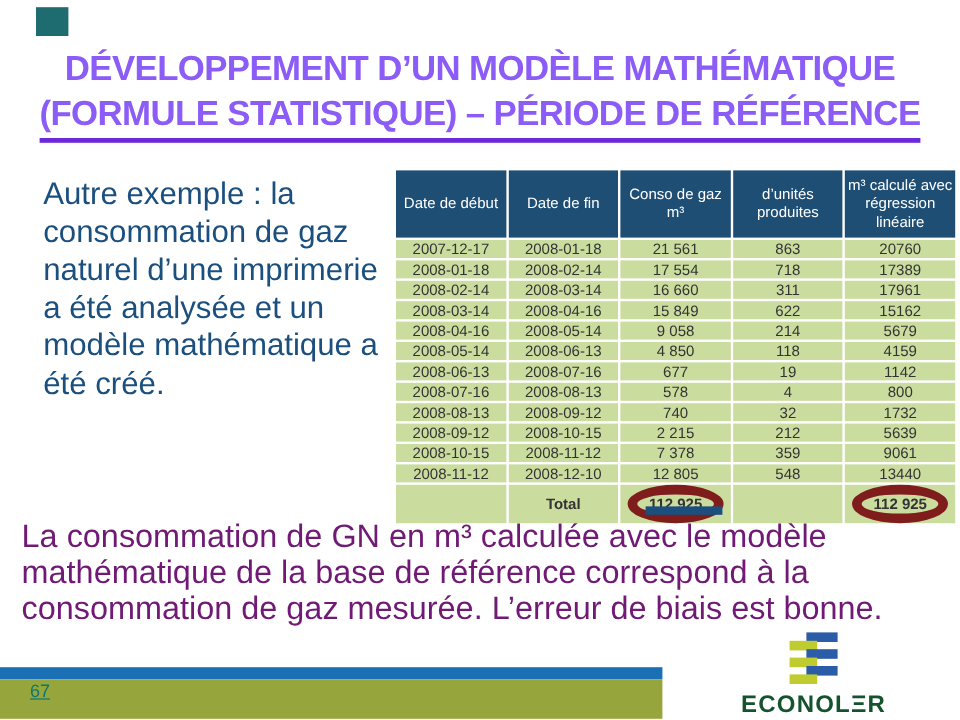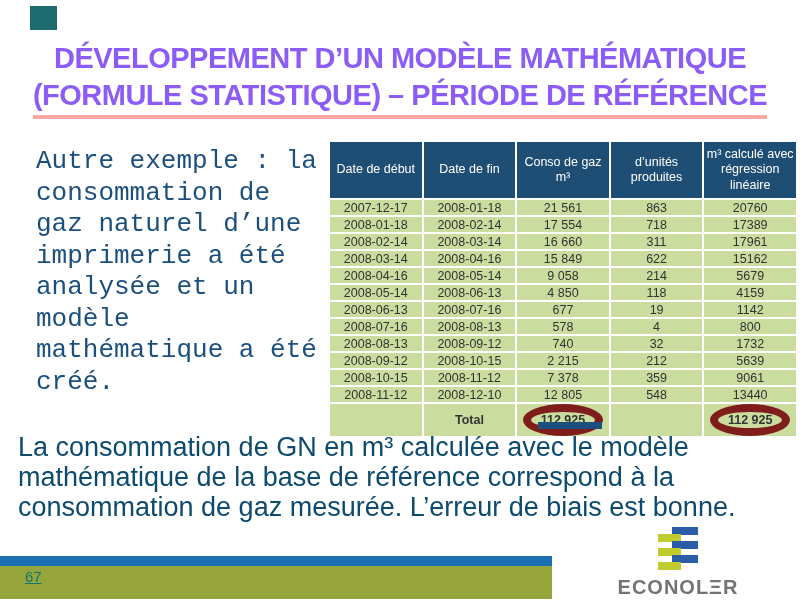--- a/index.html
+++ b/index.html
@@ -5,54 +5,54 @@
   html,body{margin:0;padding:0;background:#e8e8e8;}
   .slide{
     position:relative;width:800px;height:600px;background:#ffffff;
     font-family:"Liberation Sans", sans-serif;overflow:hidden;margin:0 auto;
   }
   
   .accent-square{position:absolute;left:30px;top:6px;width:27px;height:24px;background:#1E6B70;}
   
   .title{position:absolute;left:0;right:0;top:40px;text-align:center;color:#8b5cf6;
     font-weight:bold;font-size:29px;line-height:37px;letter-spacing:-0.5px;white-space:nowrap;}
-  .title .line2{display:inline-block;border-bottom:4px solid #fca5a5;padding-bottom:1px;}
+  .title .line2{display:inline-block;border-bottom:4px solid #6d28d9;padding-bottom:1px;}
   
   .intro{position:absolute;left:36px;top:146px;width:282px;color:#1B4F7E;
-    font-size:26px;line-height:31.5px;font-family:Liberation Mono, monospace;}
+    font-size:26px;line-height:31.5px;}
   
   .tbl-wrap{position:absolute;left:328px;top:140px;width:470px;}
   table.data{width:470px;table-layout:fixed;border-collapse:separate;border-spacing:2px;background:#ffffff;}
   table.data th{background:#1F4E74;color:#ffffff;font-weight:normal;font-size:12.5px;
     line-height:1.22;text-align:center;vertical-align:middle;height:52px;padding:2px 2px;}
   table.data td{background:#CBDC9F;color:#333333;font-size:12.5px;text-align:center;
     vertical-align:middle;height:15px;padding:0 2px;overflow:visible;}
   table.data tr.total-row td{height:18px;font-weight:bold;}
   .circ{display:inline-block;border:8px solid #7f1d1d;border-radius:50%;
     padding:0 10px;line-height:16px;font-weight:bold;}
   .tbl-underline{position:absolute;left:538px;top:422px;width:64px;height:7px;background:#1B4F7E;}
   
-  .conclusion{position:absolute;left:18px;top:432px;width:780px;color:#0c4a6e;
+  .conclusion{position:absolute;left:18px;top:432px;width:780px;color:#701a75;
     font-size:27px;line-height:30px;}
   
   .footer-bar{position:absolute;left:0;top:556px;width:552px;}
   .footer-bar .blue{height:10px;background:#1A6FB5;}
   .footer-bar .olive{height:33px;background:#97A63C;}
   .page-number{position:absolute;left:25px;top:568px;color:#0f766e;font-size:15px;text-decoration:underline;}
   
   .logo{position:absolute;left:608px;top:527px;width:140px;text-align:center;}
   .logo-mark{position:relative;width:40px;height:44px;margin:0 auto;}
   .logo-mark .bar{position:absolute;height:8px;}
   .logo-mark .b1{left:14px;top:0;width:26px;background:#2A5CA8;}
   .logo-mark .y1{left:0;top:7px;width:23px;background:#BFCB2F;}
   .logo-mark .b2{left:14px;top:14px;width:26px;background:#2A5CA8;}
   .logo-mark .y2{left:0;top:21px;width:23px;background:#BFCB2F;}
   .logo-mark .b3{left:14px;top:28px;width:26px;background:#2A5CA8;}
   .logo-mark .y3{left:0;top:35px;width:23px;background:#BFCB2F;}
-  .logo-word{margin-top:5px;color:#737373;font-weight:bold;font-size:20px;letter-spacing:1px;white-space:nowrap;}
+  .logo-word{margin-top:5px;color:#14532d;font-weight:bold;font-size:20px;letter-spacing:1px;white-space:nowrap;}
 </style>
 </head>
 <body>
 
 <div class="slide">
 
   <div class="accent-square"></div>
 
   <div class="title">
     <div class="line1">DÉVELOPPEMENT D’UN MODÈLE MATHÉMATIQUE</div>

